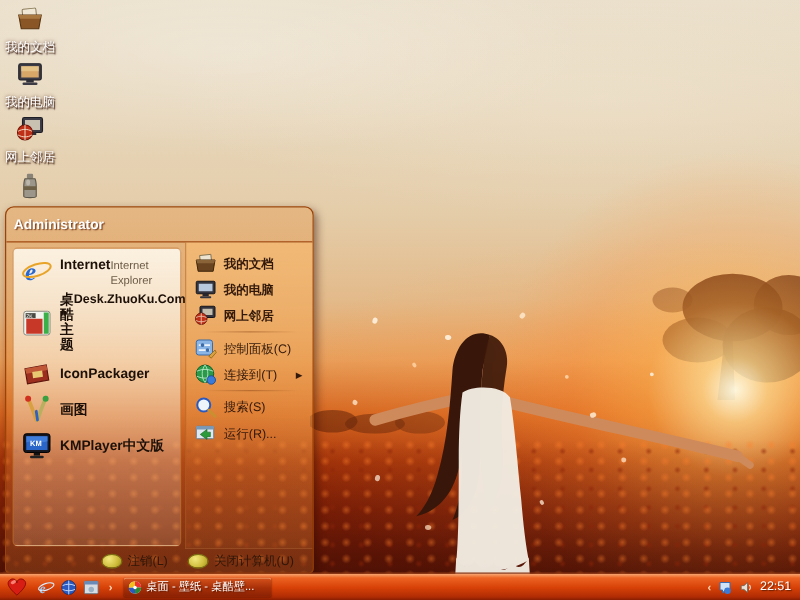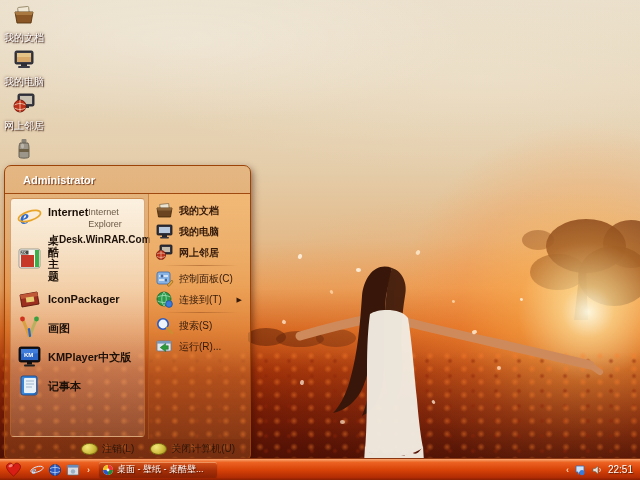--- a/index.html
+++ b/index.html
@@ -29,21 +29,21 @@
   .dicon{position:absolute;left:0;width:48px;text-align:center;cursor:default;}
   .dicon .dimg{width:24px;height:24px;margin:0 auto;}
   .dicon .dlbl{display:block;margin-top:1px;font-size:10px;line-height:11px;color:#fff;
     text-shadow:1px 1px 1px rgba(40,10,0,.9),0 0 3px rgba(60,15,0,.7);}
 
   
   .startmenu{left:4px;top:165px;width:245px;height:292px;border:1px solid #9c4408;
     border-radius:7px 7px 4px 4px;box-shadow:2px 3px 7px rgba(50,10,0,.5);
     background:linear-gradient(180deg,rgba(228,146,66,.38),rgba(214,122,46,.28));overflow:hidden;}
   .sm-header{height:27px;background:linear-gradient(180deg,#e09250 0%,#d0username 0%,#d07a34 45%,#bb5512 100%);
-    border-bottom:1px solid #a04a10;display:flex;align-items:center;padding-left:18px;
+    border-bottom:1px solid #a04a10;display:flex;align-items:center;padding-left:6px;
     color:#fff;font-weight:bold;font-size:11px;text-shadow:1px 1px 1px rgba(90,30,0,.8);}
   .sm-body{display:flex;height:245px;}
   .sm-left{width:143px;display:flex;flex-direction:column;padding:4px 3px 2px 5px;box-sizing:border-box;}
   .sm-left-card{flex:1;display:flex;flex-direction:column;border:1px solid rgba(190,110,40,.55);
     border-radius:4px;padding:4px 2px 2px 4px;
     background:linear-gradient(180deg,rgba(253,246,233,.92) 0%,rgba(251,240,221,.62) 38%,
       rgba(249,235,213,.28) 72%,rgba(249,235,213,.14) 100%);}
   .sm-item{display:flex;align-items:center;padding:2px 2px;border-radius:3px;cursor:pointer;}
   .sm-item .ic{width:25px;height:25px;flex:0 0 25px;margin-right:6px;}
   .sm-item .txt{display:flex;line-height:12px;}
@@ -215,21 +215,21 @@
           <div class="sm-item">
             <svg class="ic" viewBox="0 0 25 25">
               <rect x="2" y="3" width="21" height="19" rx="2" fill="#f4f4ee" stroke="#8a8a80" stroke-width=".8"></rect>
               <rect x="18" y="4" width="4" height="17" fill="#3cb048"></rect>
               <rect x="4" y="9" width="13" height="12" fill="#c83828"></rect>
               <rect x="3.5" y="4.5" width="8" height="4" fill="#4a4a44"></rect>
               <text x="4" y="8" font-size="4" fill="#fff" font-family="Liberation Sans,sans-serif">ZK</text>
             </svg>
             <span class="txt">
               <span class="t1">桌酷主题</span>
-              <span class="t2b">Desk.WinRAR.Com</span>
+              <span class="t2b">Desk.ZhuoKu.Com</span>
             </span>
           </div>
 
           <div class="sm-item">
             <svg class="ic" viewBox="0 0 25 25">
               <path d="M3,9 L20,6 L22,18 L5,21 Z" fill="#9c2e20" stroke="#5e140c" stroke-width=".9"></path>
               <path d="M3,9 L20,6 L21,10 L4,13 Z" fill="#c05838"></path>
               <rect x="9" y="11" width="8" height="5" fill="#e8c870" transform="rotate(-8 13 13)"></rect>
             </svg>
             <span class="txt">
@@ -258,31 +258,20 @@
               <text x="7" y="13" font-size="6" font-weight="bold" fill="#fff" font-family="Liberation Sans,sans-serif">KM</text>
               <rect x="10" y="18" width="5" height="2.5" fill="#111"></rect>
               <rect x="7" y="20.5" width="11" height="2" rx="1" fill="#222"></rect>
             </svg>
             <span class="txt">
                 <span class="t1">KMPlayer中文版</span>
               </span>
           </div>
 
 
-          <div class="sm-item">
-            <svg class="ic" viewBox="0 0 25 25">
-              <rect x="4" y="3" width="16" height="19" rx="2" fill="#3a86d8" stroke="#1a4a90" stroke-width=".9"></rect>
-              <rect x="7" y="5" width="12" height="15" rx="1" fill="#e8f0f8"></rect>
-              <path d="M9,8 H17 M9,11 H17 M9,14 H15" stroke="#9ab0c8" stroke-width=".9"></path>
-              <path d="M20,18 L15,22 L20,22 Z" fill="#2a66b0"></path>
-            </svg>
-            <span class="txt">
-                <span class="t1">记事本</span>
-              </span>
-          </div>
 
           <div class="sm-spacer"></div>
           <div class="sm-sep"></div>
         </div>
       </div>
 
       <div class="sm-right">
 
         <div class="sm-ritem bold">
           <svg class="ric" viewBox="0 0 19 19">

